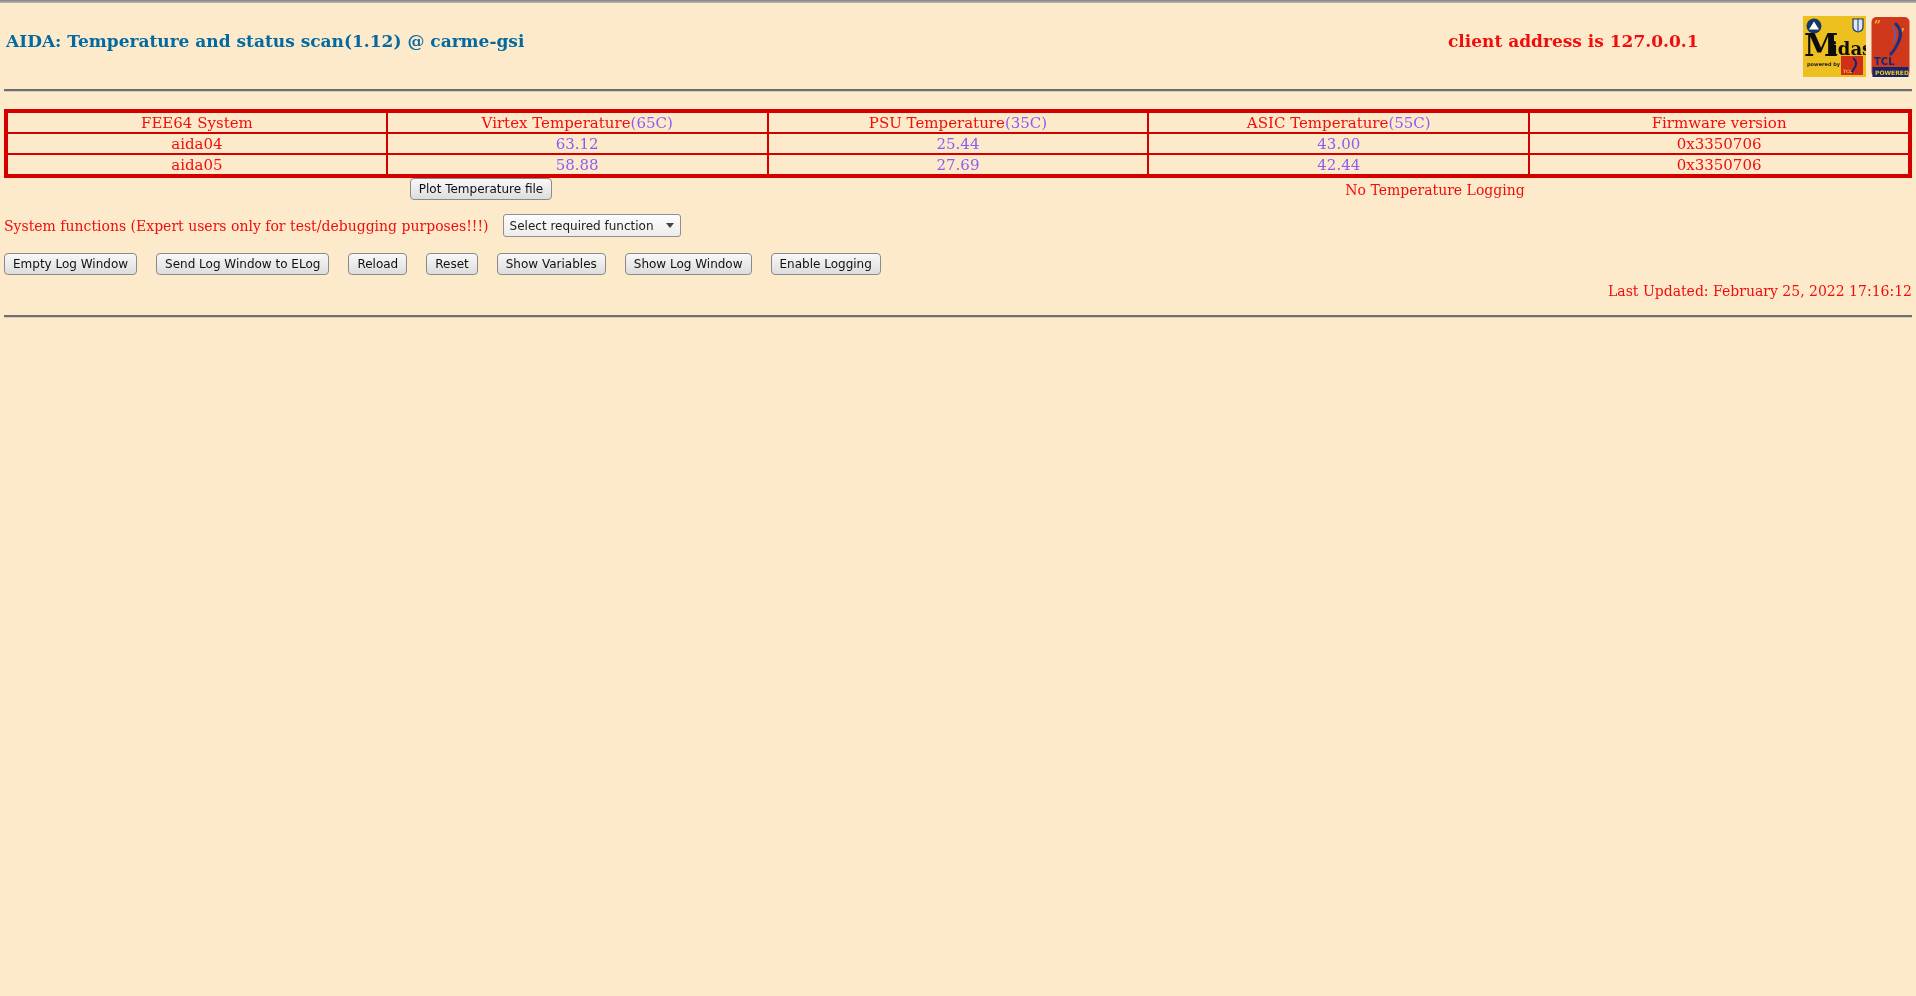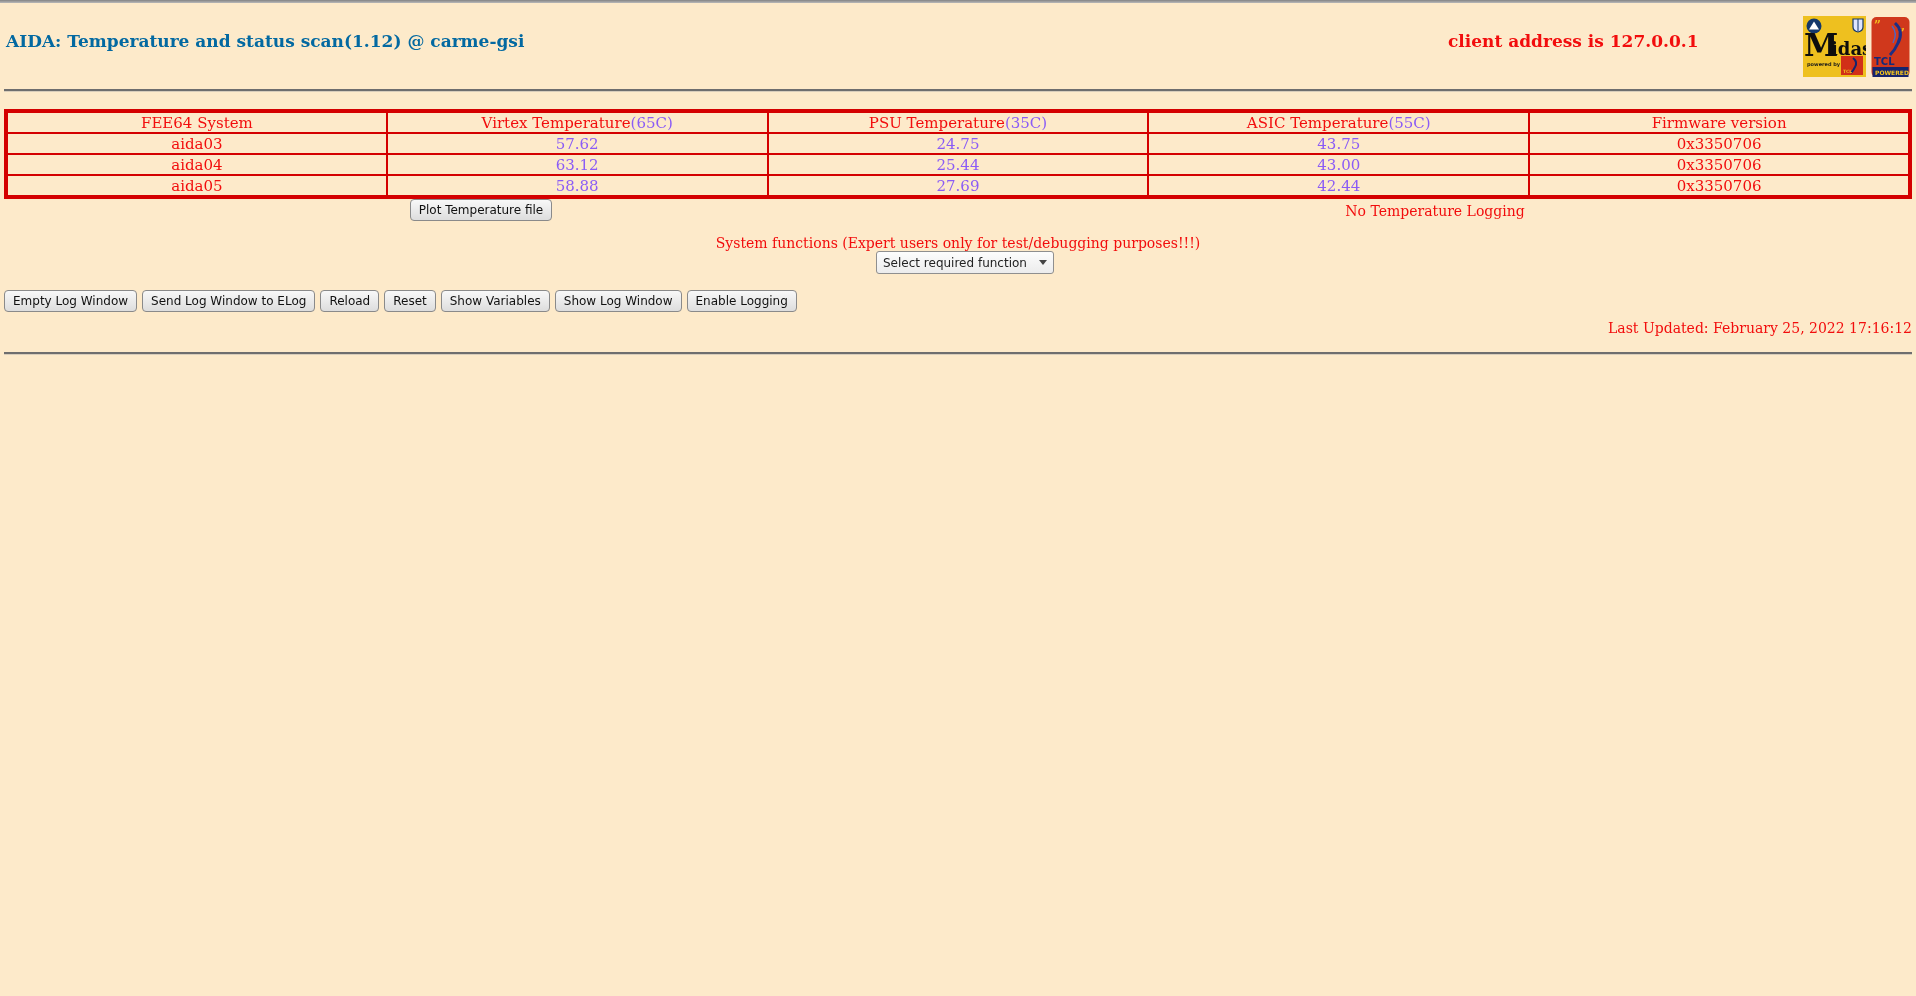--- a/index.html
+++ b/index.html
@@ -71,21 +71,21 @@
     border: 1px solid #8a8a8a;
     border-radius: 4px;
     padding: 3px 8px;
     cursor: pointer;
   }
   .status-text { font-size: 14px; color: #f20d0d; }
 
   .sysfunc-row {
     margin-top: 14px;
     display: flex; align-items: center;
-    font-size: 14px; color: #f20d0d; flex-direction: column;
+    font-size: 14px; color: #f20d0d;
   }
   .select-box {
     margin-left: 14px;
     width: 164px; height: 21px;
     background: linear-gradient(#fdfdfd, #ececec);
     border: 1px solid #8f8f8f;
     border-radius: 3px;
     display: inline-flex; align-items: center;
     padding: 0 6px;
     font-family: "DejaVu Sans", "Liberation Sans", sans-serif;
@@ -94,21 +94,21 @@
     justify-content: center;
   }
   .select-box .sel-label { flex: 1; }
   .chevron-down {
     width: 0; height: 0;
     border-left: 4px solid transparent;
     border-right: 4px solid transparent;
     border-top: 5px solid #444;
   }
 
-  .btn-row { margin-top: 16px; display: flex; gap: 5px; }
+  .btn-row { margin-top: 16px; display: flex; gap: 19px; }
 
   .last-updated {
     margin-top: 8px;
     text-align: right;
     font-size: 14px; color: #f20d0d;
   }
   .bottom-rule { margin-top: 16px; }
 
   
   .logo-midas, .logo-tcl { display: block; }
@@ -159,27 +159,20 @@
     <thead>
       <tr>
         <th><span class="red">FEE64 System</span><span class="green"></span></th>
         <th><span class="red">Virtex Temperature</span><span class="green">(65C)</span></th>
         <th><span class="red">PSU Temperature</span><span class="green">(35C)</span></th>
         <th><span class="red">ASIC Temperature</span><span class="green">(55C)</span></th>
         <th><span class="red">Firmware version</span><span class="green"></span></th>
       </tr>
     </thead>
     <tbody>
-        <tr>
-          <td class="red">aida03</td>
-          <td class="green">57.62</td>
-          <td class="green">24.75</td>
-          <td class="green">43.75</td>
-          <td class="red">0x3350706</td>
-        </tr>
         <tr>
           <td class="red">aida04</td>
           <td class="green">63.12</td>
           <td class="green">25.44</td>
           <td class="green">43.00</td>
           <td class="red">0x3350706</td>
         </tr>
         <tr>
           <td class="red">aida05</td>
           <td class="green">58.88</td>

